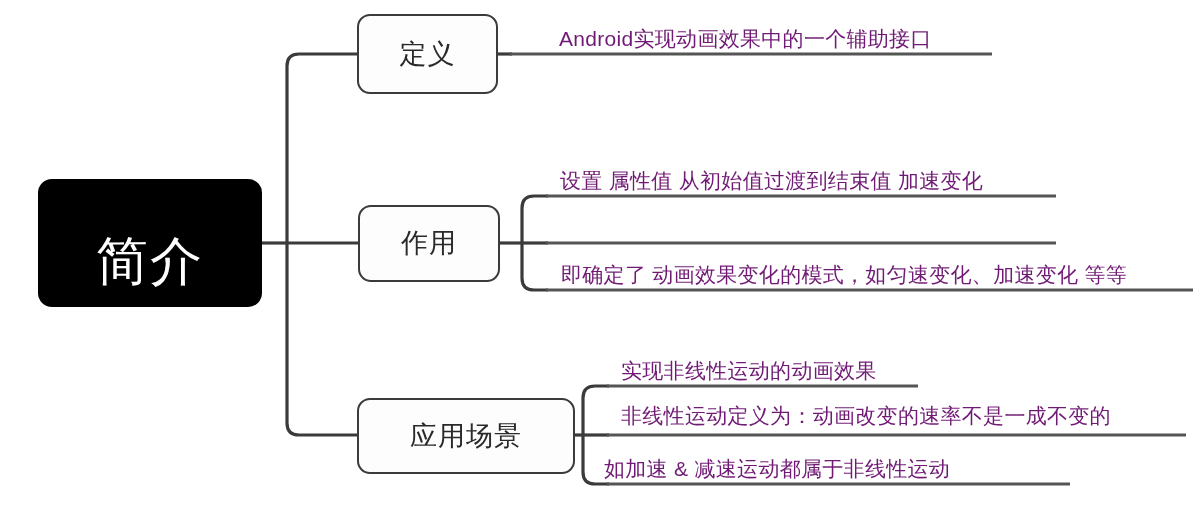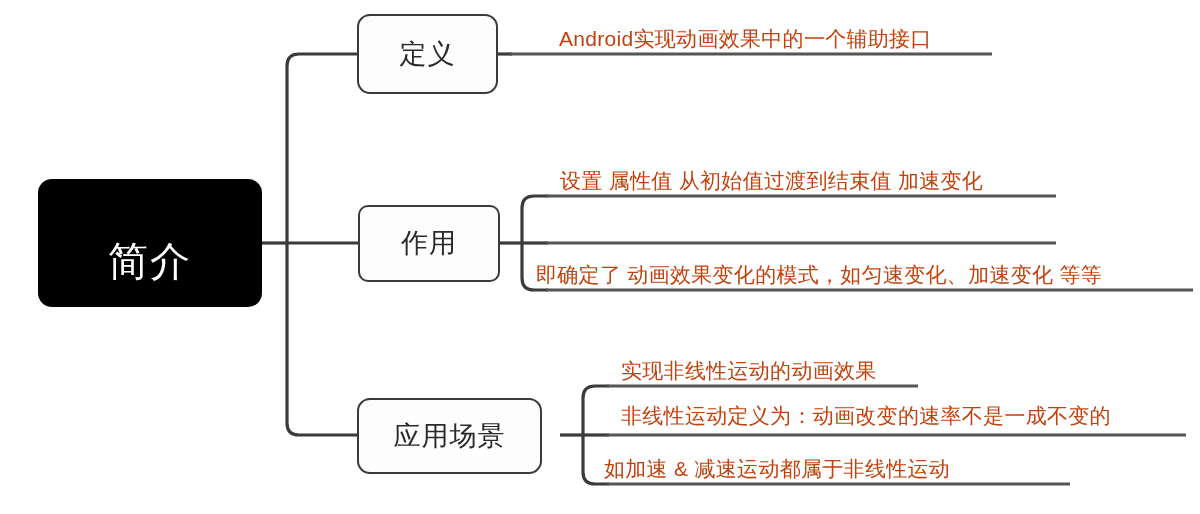--- a/index.html
+++ b/index.html
@@ -33,21 +33,21 @@
     background: #000000;
     border-radius: 14px;
     display: flex;
     align-items: center;
     justify-content: center;
     color: #ffffff;
     letter-spacing: 2px;
     z-index: 3;
   }
   .root-node .root-label {
-    font-size: 40px;
+    font-size: 52px;
     line-height: 1;
     font-weight: 400;
     margin-top: 35px;
   }
 
   
   .branch-node {
     position: absolute;
     background: #fdfdfd;
     border: 2.2px solid #3b3b3b;
@@ -69,21 +69,21 @@
     position: absolute;
     z-index: 2;
     display: flex;
     align-items: flex-end;
     padding-left: 4px;
     padding-bottom: 2px;
   }
   .leaf .leaf-label {
     font-size: 21px;
     line-height: 1.25;
-    color: #c2410c;
+    color: #701a75;
     white-space: nowrap;
     letter-spacing: 0.3px;
   }
 </style>
 </head>
 <body>
 
 <div id="canvas">
 
   <svg id="connectors" viewBox="0 0 1200 514" width="1200" height="514">
@@ -120,36 +120,36 @@
   </svg>
 
   <div class="root-node" style="left:38px; top:179px; width:224px; height:128px;">
     <span class="root-label">简介</span>
   </div>
 
   <div class="branch-node" style="left:357px; top:14px; width:141px; height:80px;">
     <span class="branch-label">定义</span>
   </div>
 
-  <div class="branch-node" style="left:358px; top:205px; width:142px; height:77px;border-radius:10px;">
+  <div class="branch-node" style="left:358px; top:205px; width:142px; height:77px;">
     <span class="branch-label">作用</span>
   </div>
 
-  <div class="branch-node" style="left:357px; top:398px; width:185px; height:76px;">
+  <div class="branch-node" style="left:357px; top:398px; width:218px; height:76px;">
     <span class="branch-label">应用场景</span>
   </div>
 
   <div class="leaf" style="left:555px; top:18px; height:36px;">
     <span class="leaf-label">Android实现动画效果中的一个辅助接口</span>
   </div>
 
   <div class="leaf" style="left:556px; top:160px; height:36px;">
     <span class="leaf-label">设置 属性值 从初始值过渡到结束值 加速变化</span>
   </div>
-  <div class="leaf" style="left:532px; top:254px; height:36px;">
+  <div class="leaf" style="left:557px; top:254px; height:36px;">
     <span class="leaf-label">即确定了 动画效果变化的模式，如匀速变化、加速变化 等等</span>
   </div>
 
   <div class="leaf" style="left:617px; top:350px; height:36px;">
     <span class="leaf-label">实现非线性运动的动画效果</span>
   </div>
   <div class="leaf" style="left:617px; top:399px; height:36px;align-items:center;">
     <span class="leaf-label">非线性运动定义为：动画改变的速率不是一成不变的</span>
   </div>
   <div class="leaf" style="left:600px; top:448px; height:36px;">

